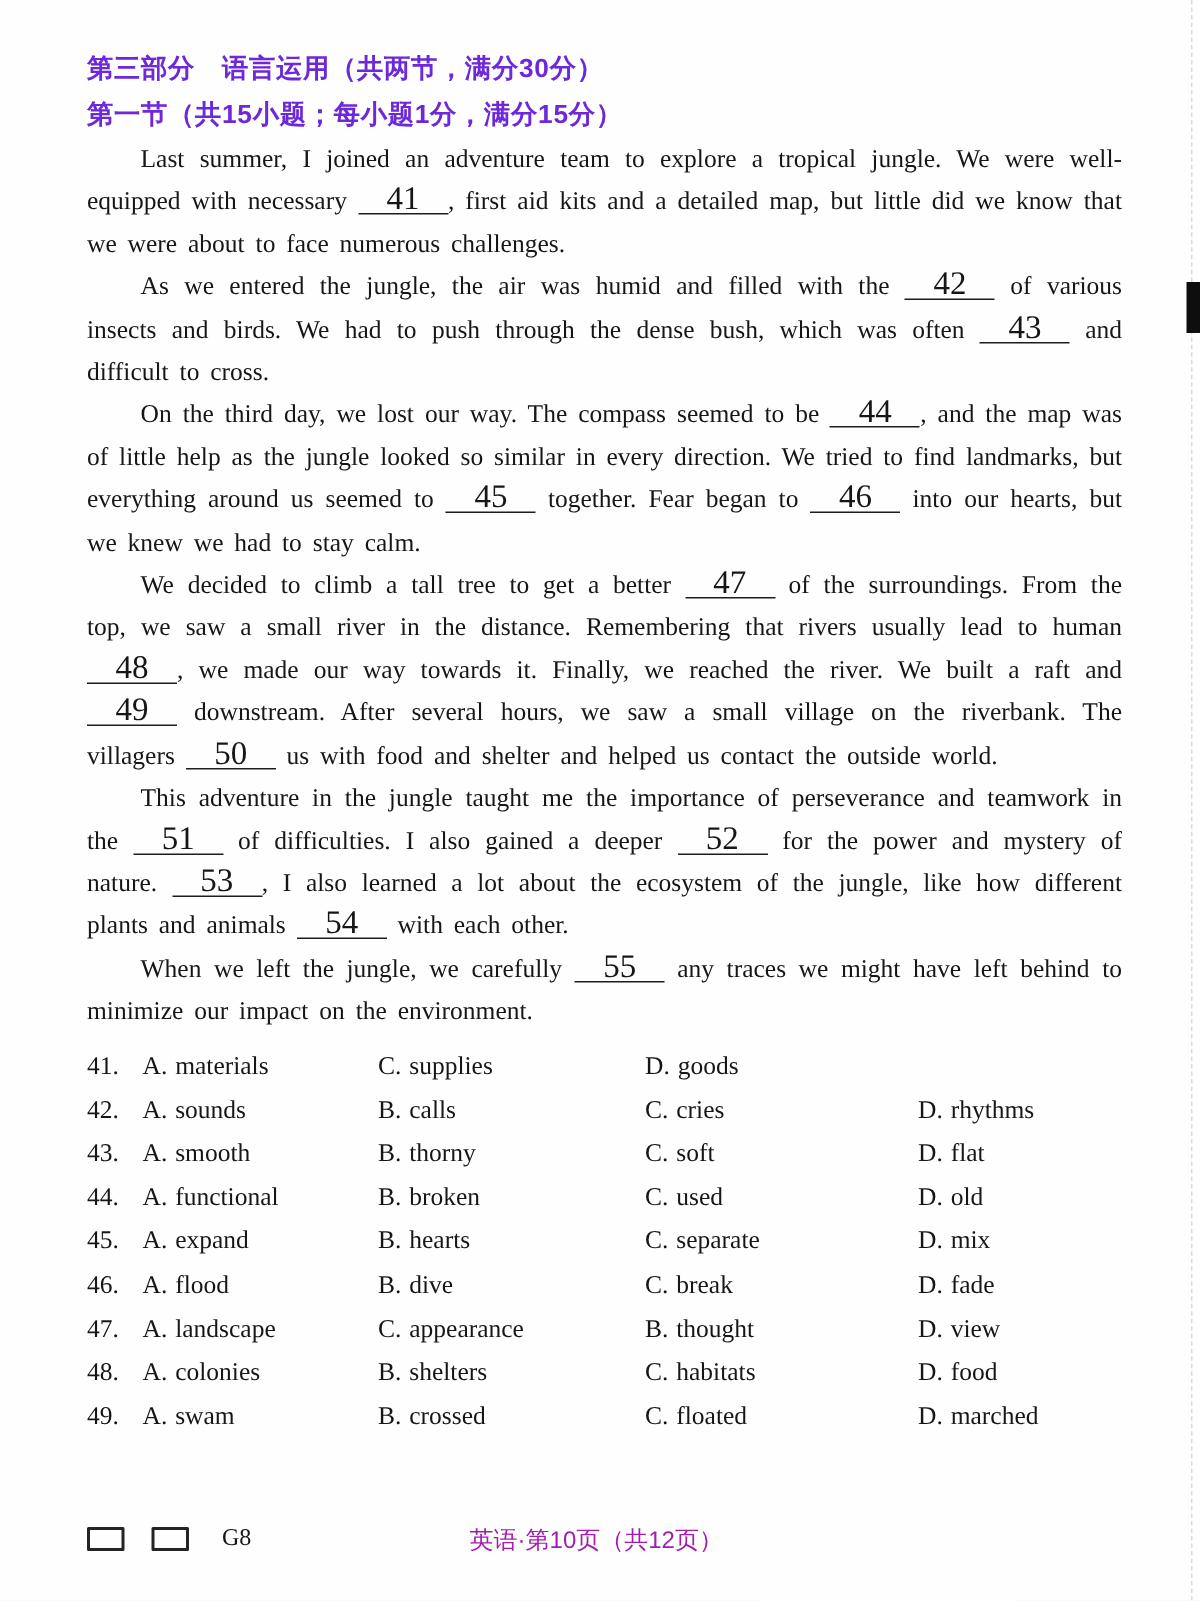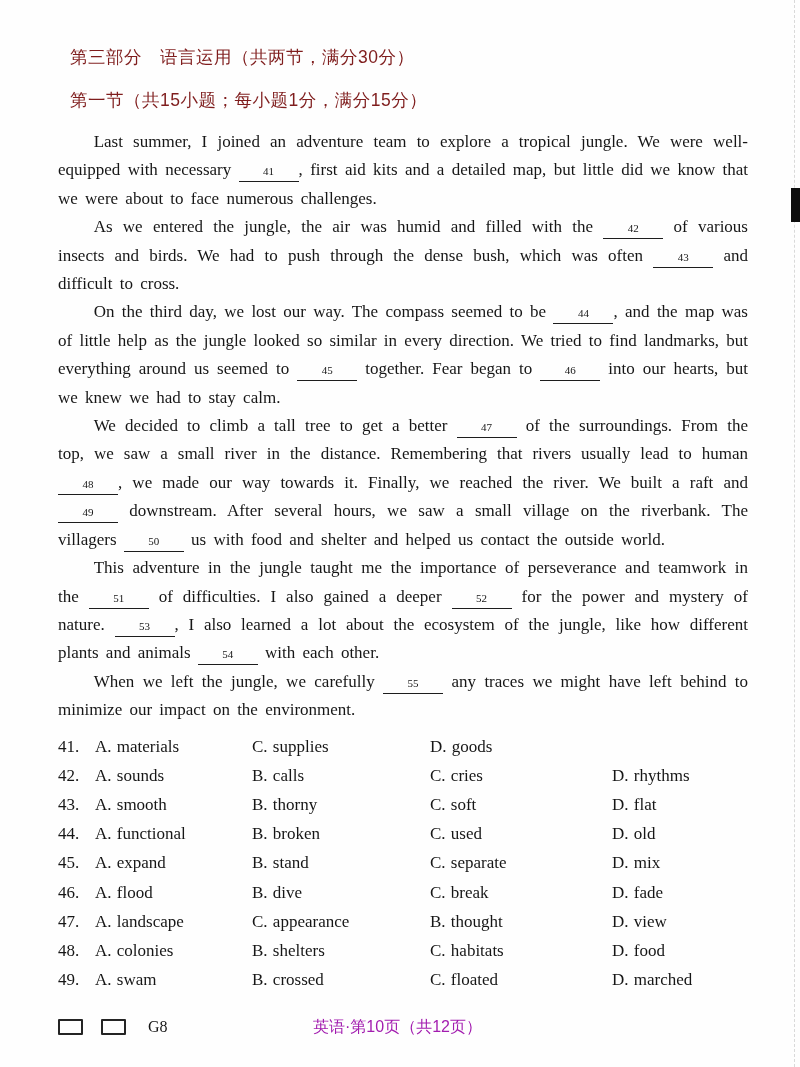--- a/index.html
+++ b/index.html
@@ -24,24 +24,24 @@
   .print-mark {
     position: absolute; right: 0; top: 188px;
     width: 9px; height: 34px;
     background: #0e0e0e;
   }
   .content {
     position: absolute; left: 58px; top: 30px; width: 690px;
   }
   h1.part-title, h2.section-title {
     font-family: "Liberation Sans", sans-serif;
-    font-weight: normal;
+    font-weight: bold;
     font-size: 17.5px;
-    color: #7f1d1d;
-    margin: 12px;
+    color: #6d28d9;
+    margin: 0;
     line-height: 31px;
     letter-spacing: 0.5px;
   }
   p.cn-instruction {
     font-family: "Liberation Sans", sans-serif;
     font-size: 17px;
     color: #1a1a1a;
     line-height: 29px;
     text-indent: 2em;
     text-align: justify;
@@ -55,21 +55,21 @@
     word-spacing: 3px;
     margin: 0;
   }
   .blank {
     display: inline-block;
     min-width: 54px;
     padding: 0 3px;
     border-bottom: 1.6px solid #1d1d1d;
     text-align: center;
     text-indent: 0;
-    font-size: 11px;
+    font-size: 22px;
     line-height: 20px;
     word-spacing: normal;
   }
   .options { margin-top: 7px; }
   .opt-row {
     display: grid;
     grid-template-columns: 194px 178px 182px 1fr;
     font-size: 17px;
     line-height: 29.2px;
     word-spacing: 1px;
@@ -142,21 +142,21 @@
           <div class="opt-cell">D. flat</div>
         </div>
         <div class="opt-row">
           <div class="opt-cell"><span class="qno">44.</span>A. functional</div>
           <div class="opt-cell">B. broken</div>
           <div class="opt-cell">C. used</div>
           <div class="opt-cell">D. old</div>
         </div>
         <div class="opt-row">
           <div class="opt-cell"><span class="qno">45.</span>A. expand</div>
-          <div class="opt-cell">B. stand</div>
+          <div class="opt-cell">B. hearts</div>
           <div class="opt-cell">C. separate</div>
           <div class="opt-cell">D. mix</div>
         </div>
         <div class="opt-row">
           <div class="opt-cell"><span class="qno">46.</span>A. flood</div>
           <div class="opt-cell">B. dive</div>
           <div class="opt-cell">C. break</div>
           <div class="opt-cell">D. fade</div>
         </div>
         <div class="opt-row">

